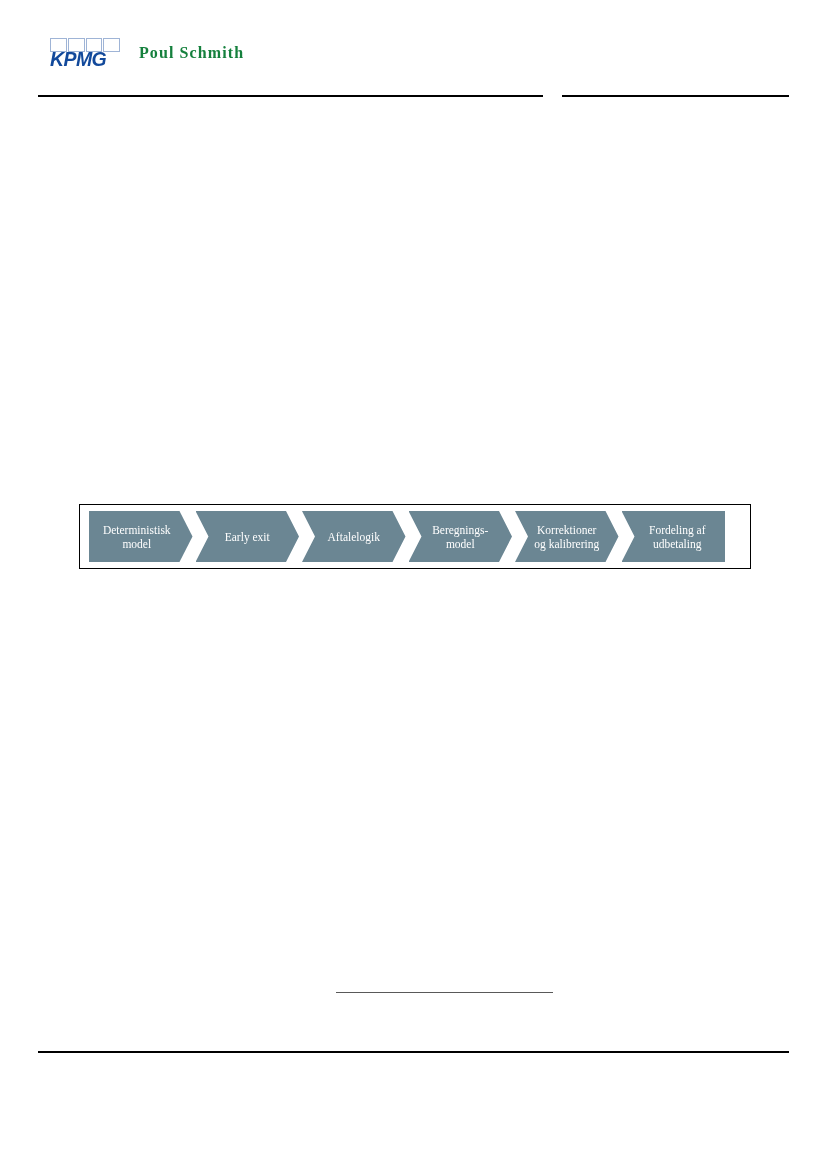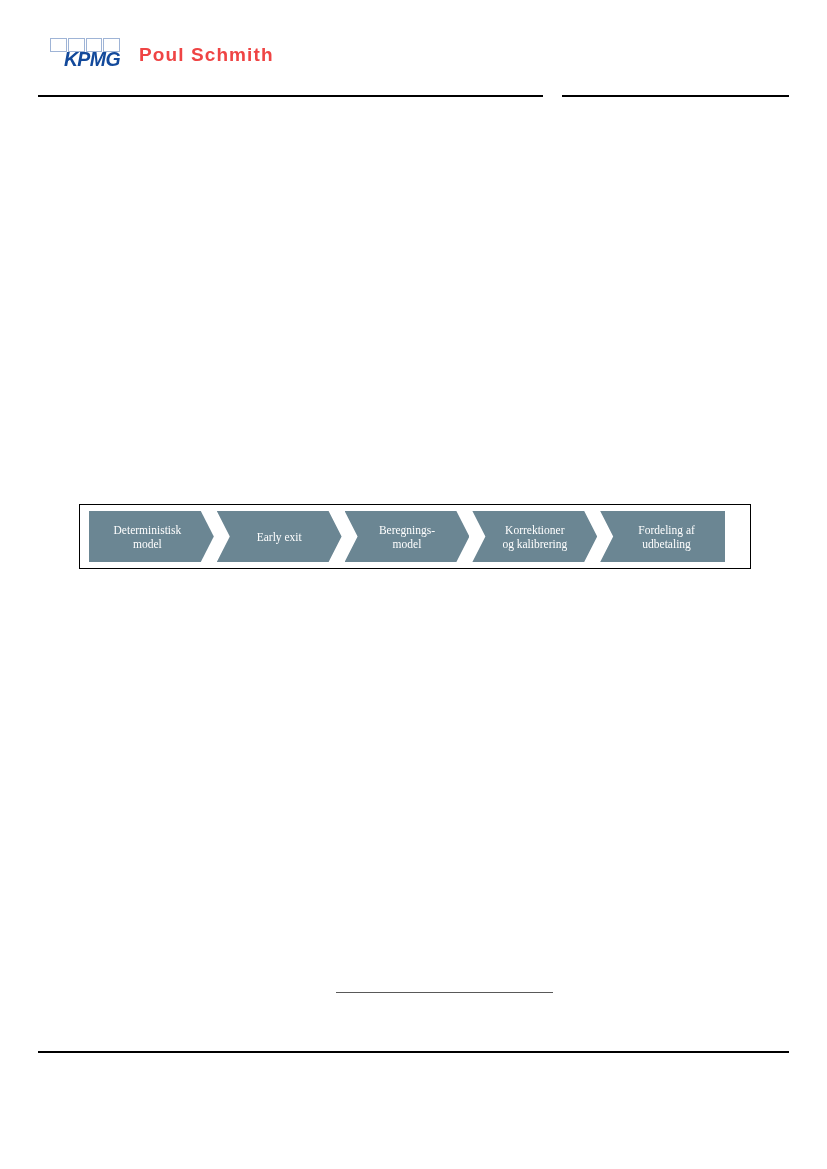--- a/index.html
+++ b/index.html
@@ -32,21 +32,20 @@
     width: 827px;
     height: 100px;
   }
 
   .logo-block {
     position: absolute;
     left: 50px;
     top: 38px;
     width: 70px;
     height: 32px;
-    text-align: right;
   }
   .logo-squares {
     position: absolute;
     left: 0;
     top: 0;
     width: 70px;
     height: 14px;
     display: flex;
     gap: 1px;
   }
@@ -71,25 +70,25 @@
     font-size: 19.5px;
     letter-spacing: -0.6px;
     color: #12499b;
     white-space: nowrap;
   }
 
   .firm-name {
     position: absolute;
     left: 139px;
     top: 44px;
-    font-family: Liberation Sans, sans-serif;
-    font-size: 19px;
+    font-family: Liberation Serif, serif;
+    font-size: 16px;
     font-weight: bold;
     letter-spacing: 1.1px;
-    color: #ef4444;
+    color: #15803d;
     white-space: nowrap;
   }
 
   .rule {
     position: absolute;
     background: #000000;
   }
   .header-rule-left {
     left: 38px;
     top: 95px;
@@ -207,20 +206,23 @@
 
       <div class="chevron first">
         <span class="chevron-label">Deterministisk
 model</span>
       </div>
 
       <div class="chevron">
         <span class="chevron-label">Early exit</span>
       </div>
 
+      <div class="chevron">
+        <span class="chevron-label">Aftalelogik</span>
+      </div>
 
       <div class="chevron">
         <span class="chevron-label">Beregnings-
 model</span>
       </div>
 
       <div class="chevron">
         <span class="chevron-label">Korrektioner
 og kalibrering</span>
       </div>

